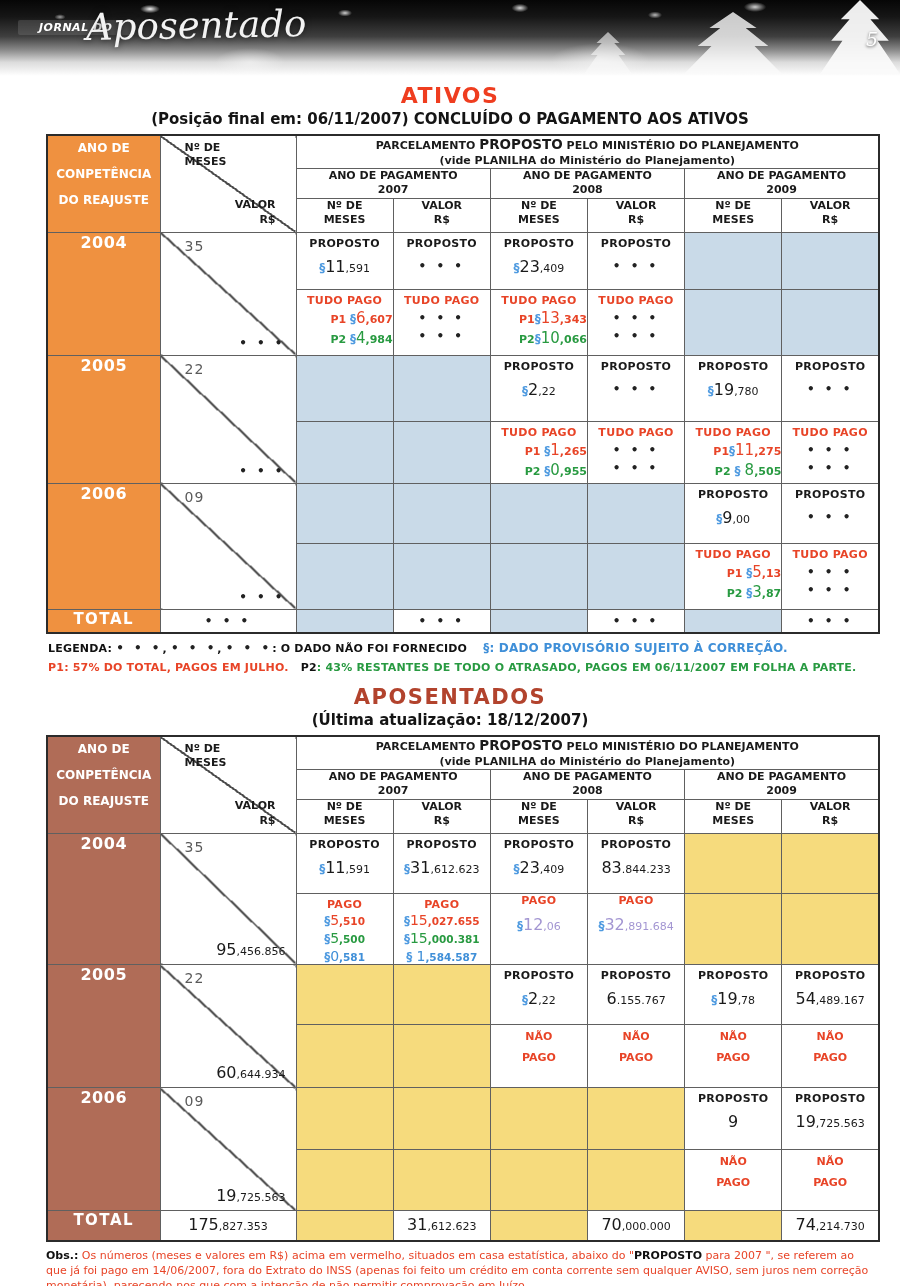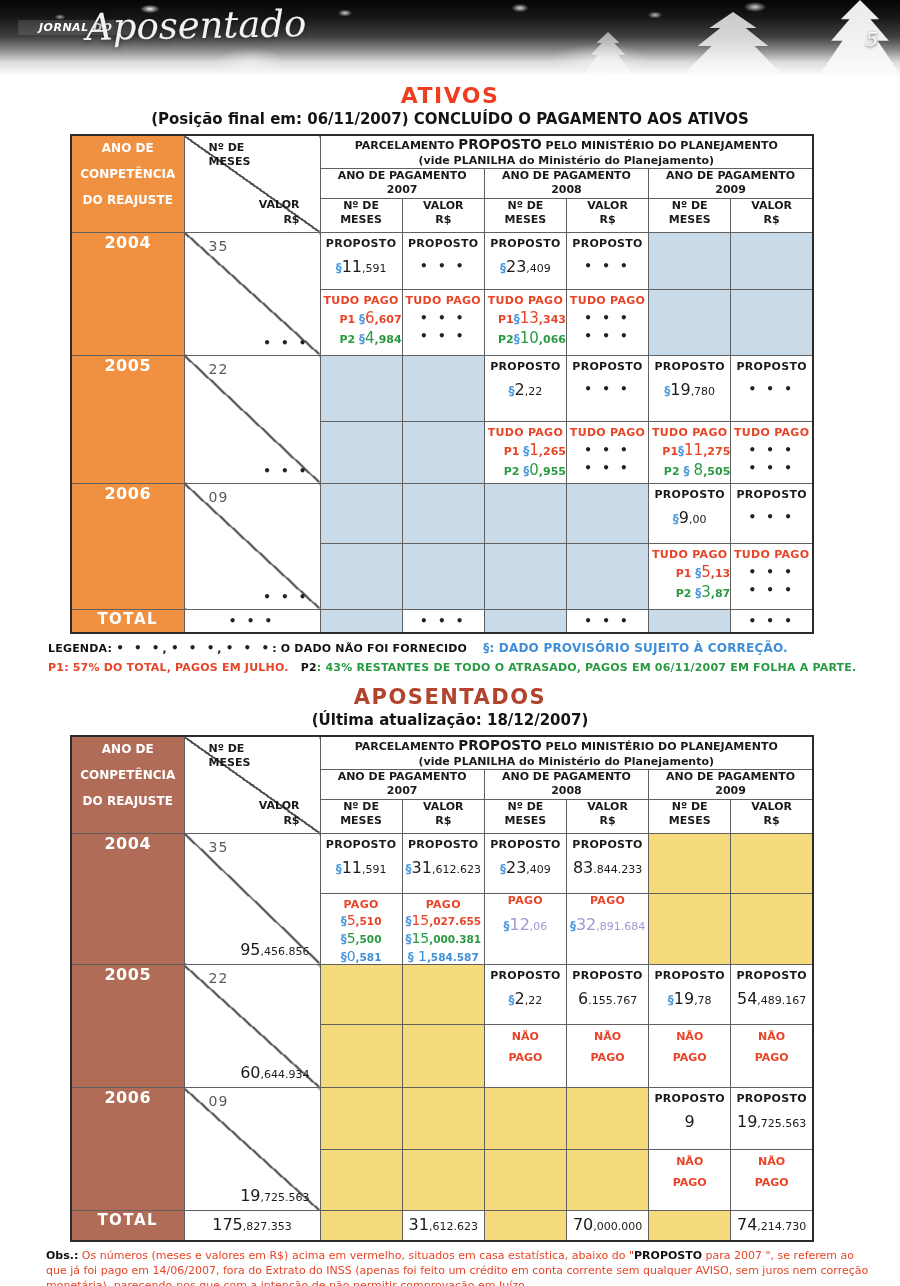--- a/index.html
+++ b/index.html
@@ -27,21 +27,21 @@
   .issue{position:absolute;right:72px;top:30px;color:#fff;font-family:"DejaVu Serif","Liberation Serif",serif;font-style:italic;font-size:16px;text-shadow:0 1px 3px rgba(0,0,0,.7);white-space:nowrap}
   .pagenum{position:absolute;right:22px;top:28px;color:#fff;font-family:"DejaVu Serif","Liberation Serif",serif;font-style:italic;font-size:19px;text-shadow:0 1px 3px rgba(0,0,0,.7)}
 
   
   .sec-title{text-align:center;font-weight:bold;letter-spacing:1.5px;margin:0}
   .title-ativos{margin-top:7px;font-size:22px;color:#ef3d1f}
   .title-apos{margin-top:9px;font-size:21px;color:#b2432d}
   .sub-title{text-align:center;font-size:15px;font-weight:600;color:#141414;margin:2px 0 6px}
 
   
-  .t-wrap{margin-left:70px;width:744px}
+  .t-wrap{margin-left:46px;width:834px}
   table.sched{border-collapse:collapse;table-layout:fixed;width:100%;border:2px solid #2b2b2b}
   .sched th,.sched td{border:1px solid #606060;padding:0;vertical-align:top;text-align:center;overflow:hidden}
   .hd{font-size:11px;font-weight:bold;line-height:1.3;vertical-align:middle}
   .hd .big{font-size:13.5px}
   .hd-year{color:#fff;font-size:12px;font-weight:bold;line-height:2.15;white-space:pre-line;vertical-align:middle}
   .tbl-ativos .hd-year,.tbl-ativos .yearcell,.tbl-ativos .totalcell{background:#ef9140}
   .tbl-apos  .hd-year,.tbl-apos  .yearcell,.tbl-apos  .totalcell{background:#b06c57}
   .yearcell{color:#fff;font-size:16px;font-weight:bold;vertical-align:middle;letter-spacing:.5px}
   .totalcell{color:#fff;font-size:15px;font-weight:bold;vertical-align:middle;letter-spacing:1.5px}
   .diag{position:relative;background-image:linear-gradient(to top right,transparent 0,transparent calc(50% - 1px),#4b4b4b calc(50% - 1px),#4b4b4b calc(50% + 1px),transparent calc(50% + 1px))}

